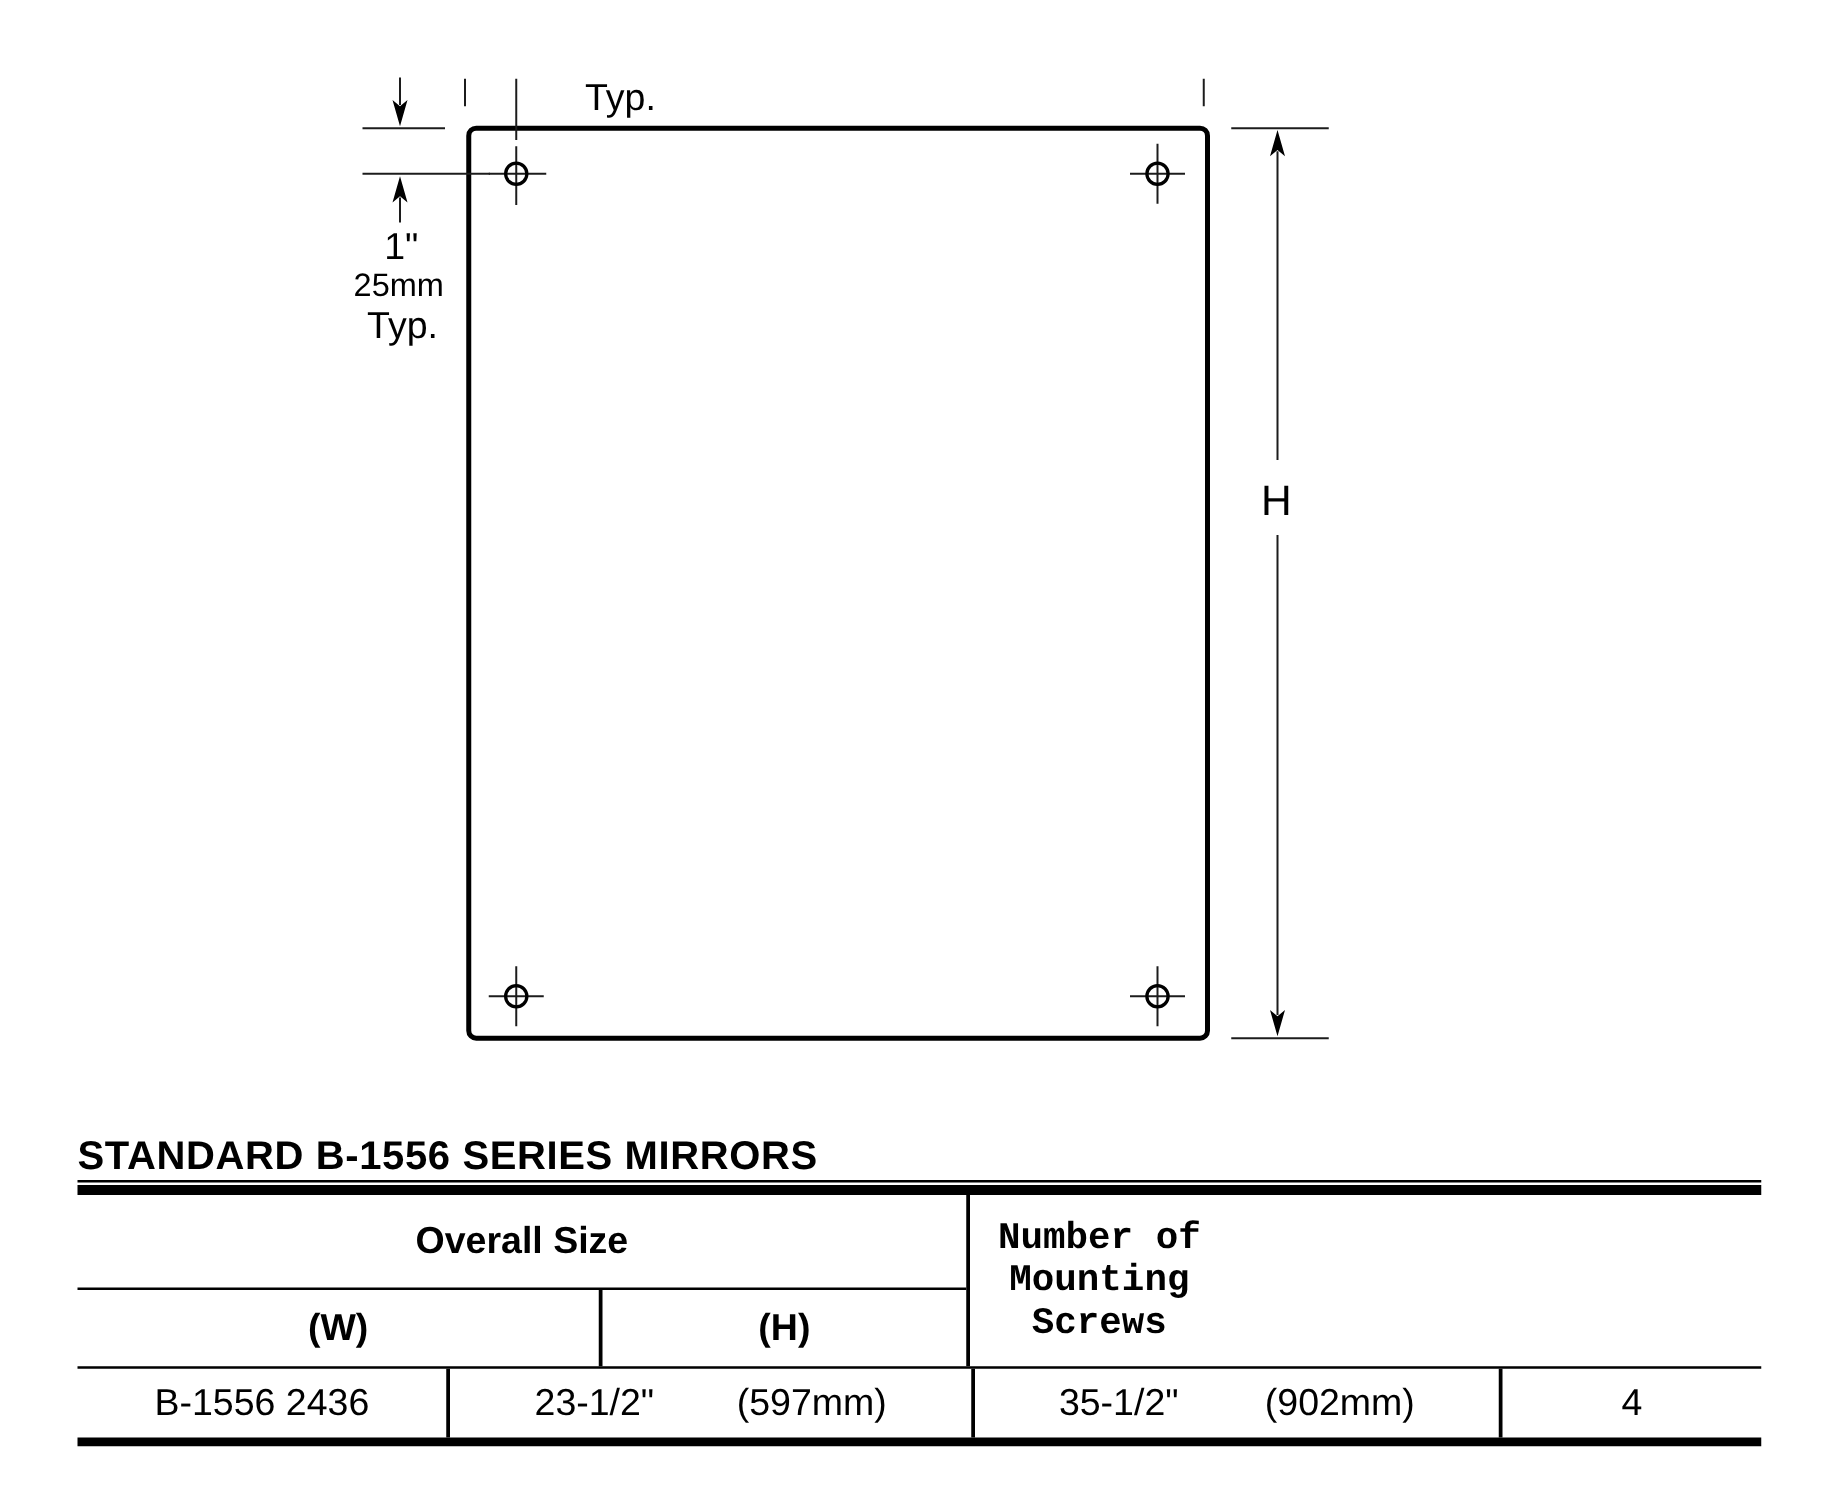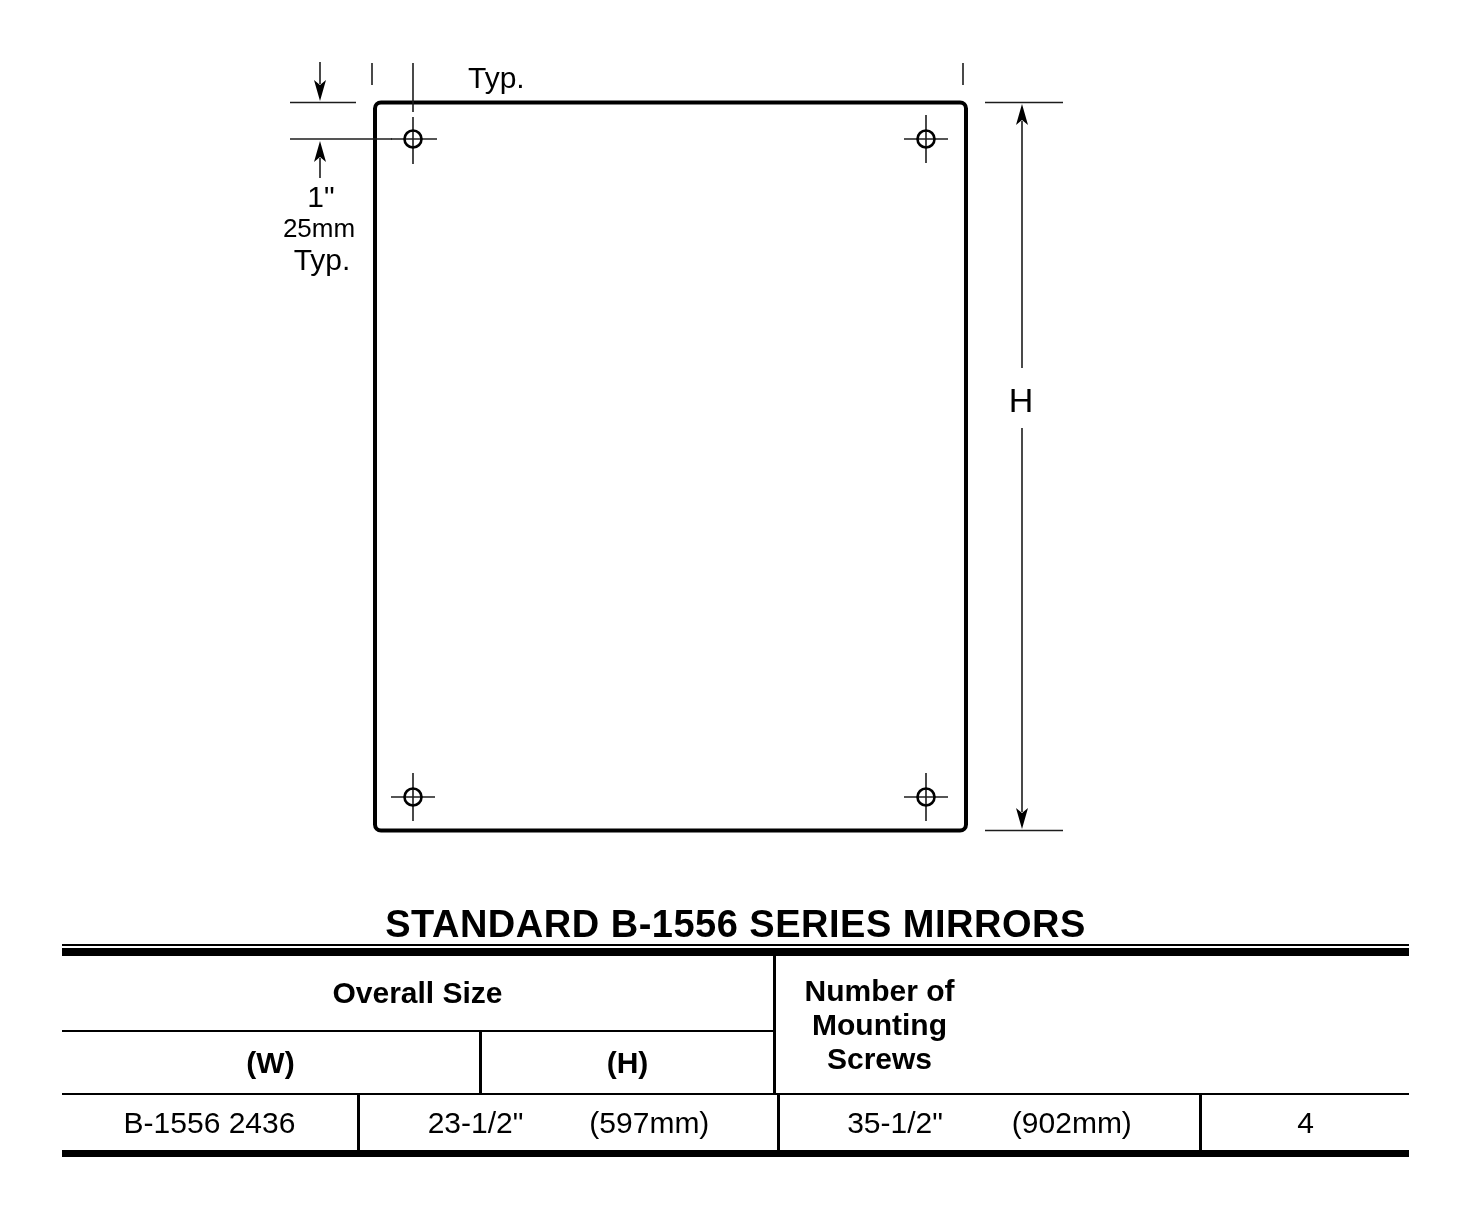--- a/index.html
+++ b/index.html
@@ -22,22 +22,22 @@
     font-family: "Liberation Sans", sans-serif;
     fill: #000;
   }
 
   
   .table-title {
     position: absolute;
     left: 62px;
     top: 906px;
     width: 1347px;
-    text-align: center;
-    font-size: 38px;
+    text-align: left;
+    font-size: 32px;
     font-weight: bold;
     letter-spacing: 0.5px;
     line-height: 36px;
   }
   .spec-table {
     position: absolute;
     left: 62px;
     top: 944px;
     width: 1347px;
   }
@@ -58,21 +58,21 @@
     font-size: 30px;
     line-height: 34px;
     white-space: pre-line;
   }
   .c-model  { width: 298px; border-right: 3px solid #000; }
   .c-overall{ width: 711px; display: flex; flex-direction: column; }
   .r-overall{ height: 76px; border-bottom: 2px solid #000; display:flex; align-items:center; justify-content:center; box-sizing: border-box;}
   .r-wh     { flex: 1; display: flex; }
   .c-w      { width: 420px; border-right: 3px solid #000; }
   .c-h      { flex: 1; }
-  .c-screws { width: 210px; border-left: 3px solid #000; }
+  .c-screws { width: 210px; border-left: 3px solid #000; font-family: Liberation Mono, monospace; }
 
   .hsep { height: 2px; background: #000; }
 
   .trow { display: flex; height: 55px; font-size: 30px; }
   .d-model  { width: 298px; border-right: 3px solid #000; }
   .d-w      { width: 420px; border-right: 3px solid #000; gap: 66px; }
   .d-h      { width: 419px; gap: 69px; }
   .d-screws { width: 210px; border-left: 3px solid #000; }
 </style>
 </head>

